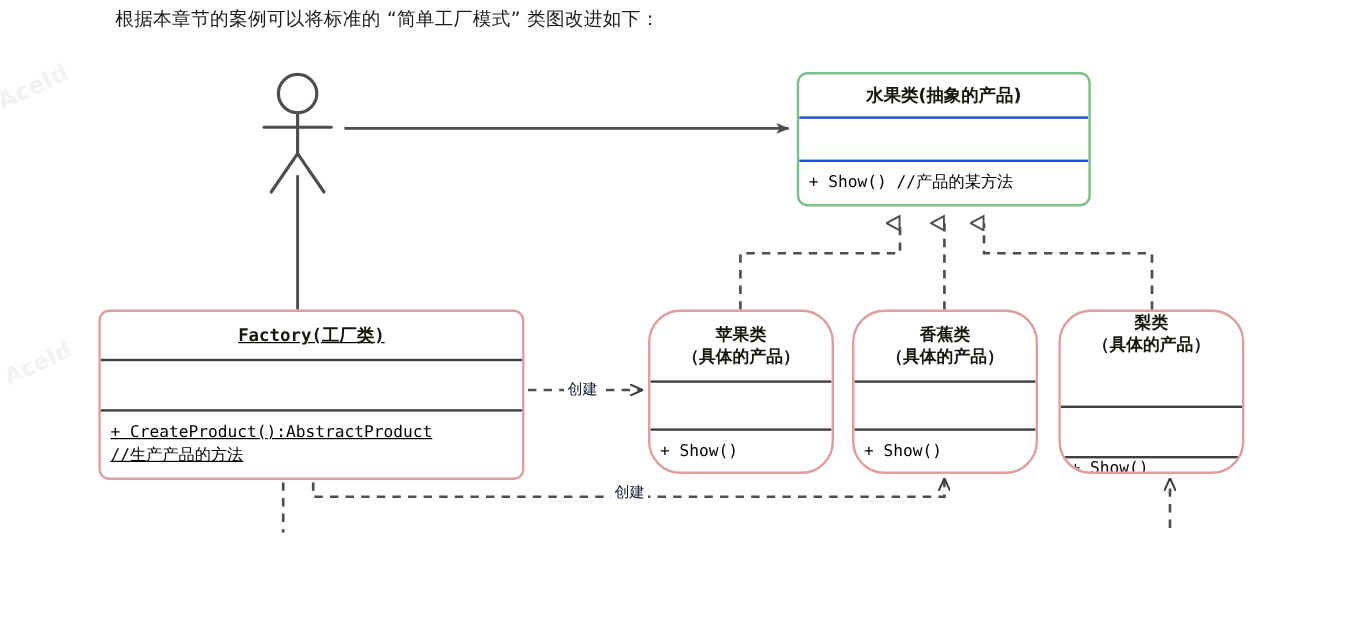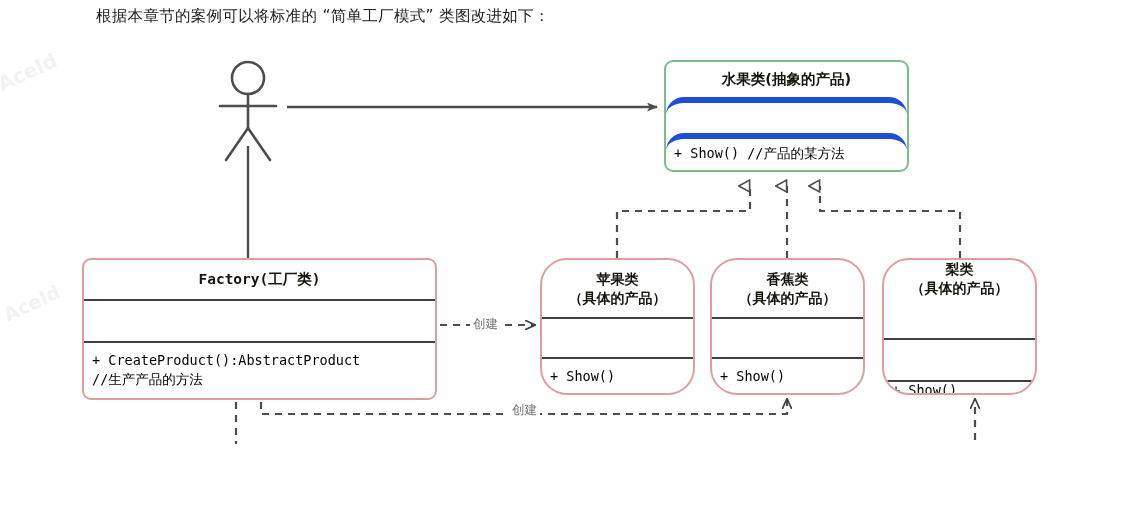--- a/index.html
+++ b/index.html
@@ -62,22 +62,21 @@
   .uml .sec.title {
     justify-content: center;
     flex-direction: column;
     font-weight: bold;
     color: #16160f;
   }
   .uml .sec.divider {
     border-top: 2px solid #404040;
   }
   .uml.green .sec.divider {
-    border-top: 6px solid #1d4ed8;
-    border-radius: 18px;
+    border-top: 2px solid #1d4ed8;
   }
   .uml .sec.attrs {
     flex: 1 1 auto;
   }
   .uml .sec.ops {
     flex-direction: column;
     align-items: flex-start;
     justify-content: center;
     padding-left: 8px;
   }
@@ -105,20 +104,21 @@
   #box-fruit .ops {
     height: 38px;
     font-size: 13.5px;
   }
 
   #box-factory {
     left: 82px;
     top: 258px;
     width: 355px;
     height: 142px;
+    text-decoration: underline;
   }
   #box-factory .title {
     height: 40px;
     font-size: 14.5px;
   }
   #box-factory .attrs {
     height: 42px;
   }
   #box-factory .ops {
     height: 58px;
@@ -146,21 +146,21 @@
   }
   #box-apple  { left: 540px; }
   #box-banana { left: 710px; }
   #box-pear   { left: 882px; gap: 40px; }
 
   
   .edge-label {
     position: absolute;
     font-family: "DejaVu Sans", sans-serif;
     font-size: 12.5px;
-    color: #737373;
+    color: #0f172a;
     background: #ffffff;
     padding: 0 3px;
     white-space: nowrap;
   }
   #label-create-1 { left: 470px; top: 316px; }
   #label-create-2 { left: 509px; top: 402px; }
   #label-create-3 { left: 578px; top: 449px; }
 
   
   .wm-faint {

